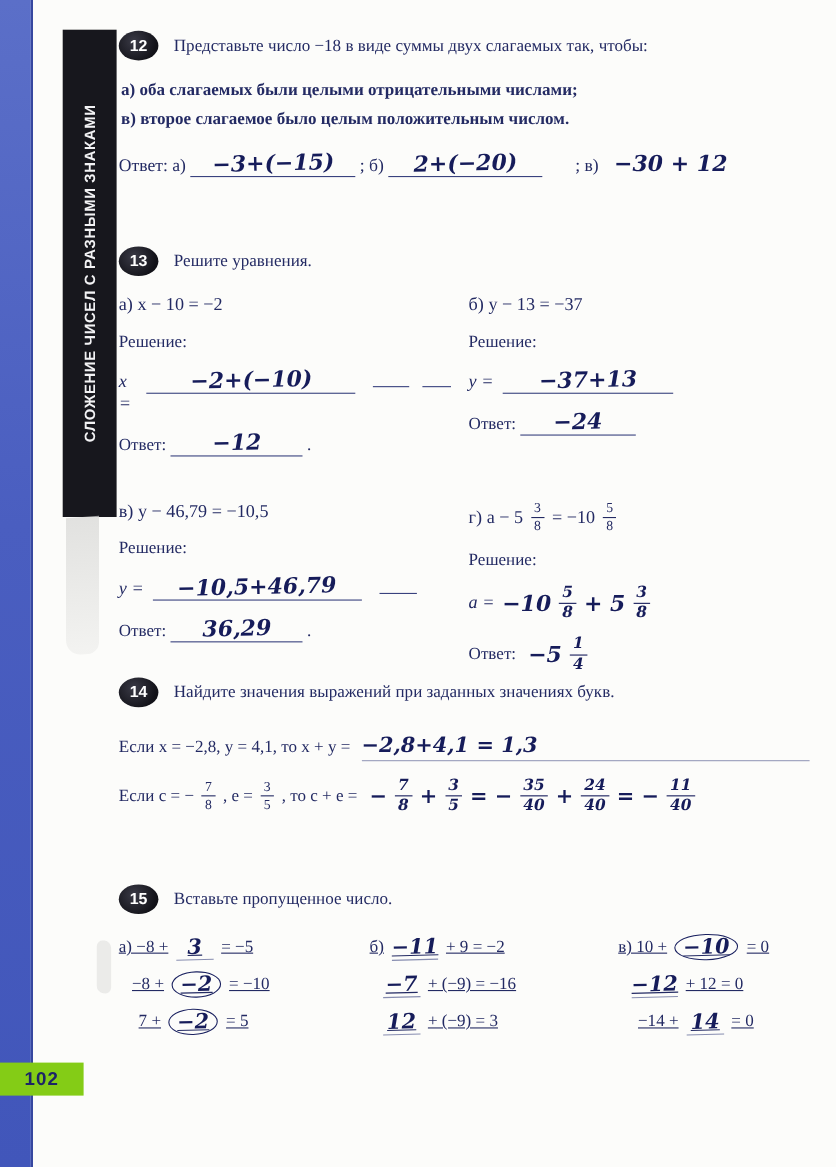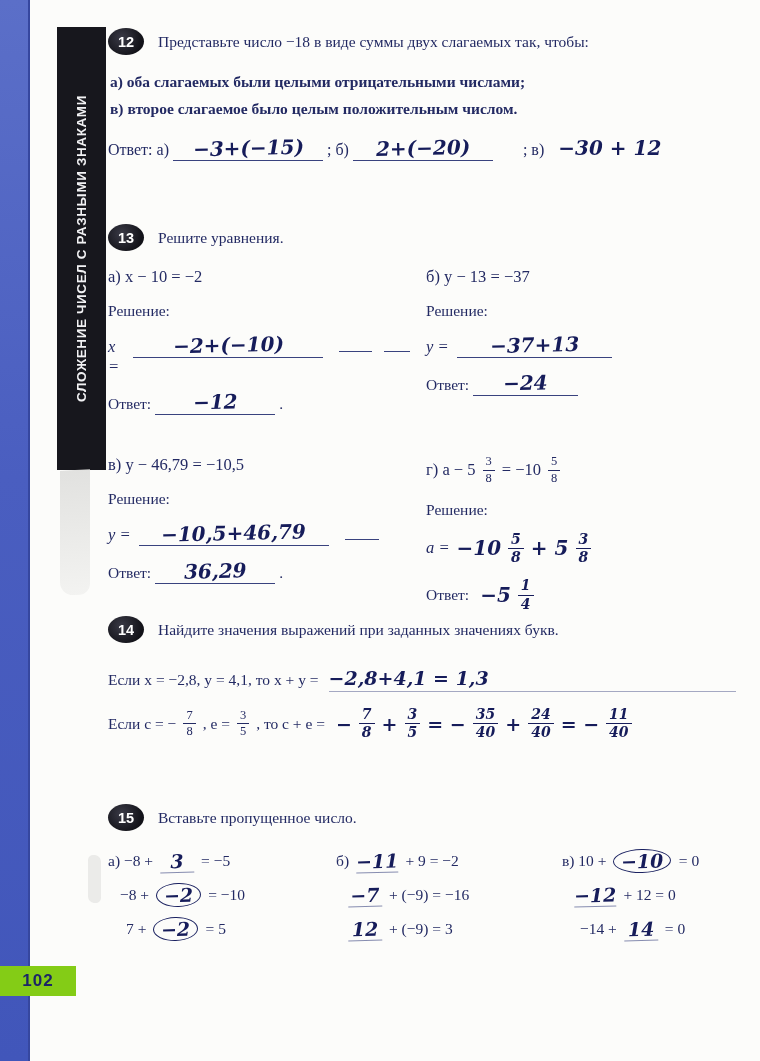--- a/index.html
+++ b/index.html
@@ -73,21 +73,21 @@
   .frac .den { padding-top:1px; }
   .fr-hw { font-size:14px; font-family:"DejaVu Serif", serif; font-style:italic;
     font-weight:600; color:#161c5a; }
 
   .ex14-line { display:flex; align-items:center; font-size:15.5px; }
   .l1 { margin-top:24px; } .l2 { margin-top:13px; } .l3 { margin-top:15px; }
   .workwrap { flex:1; margin-left:10px; padding-bottom:2px;
     border-bottom:1.2px solid rgba(57,66,126,.45); }
   .hw-md { font-size:19px; }
 
-  .ex15-grid { display:grid; grid-template-columns:228px 226px 1fr; margin-top:13px; }
+  .ex15-grid { display:grid; grid-template-columns:228px 226px 1fr; margin-top:13px;text-decoration:underline; }
   .ex15-col .row { display:flex; align-items:center; height:34px; font-size:15.5px; }
   .slot { display:inline-block; min-width:34px; text-align:center; margin:0 7px;
     font-size:19px; transform:rotate(-1.5deg); }
   .slot.underlined { border-bottom:1.3px solid rgba(57,66,126,.6); }
   .slot.circled { border:1.6px solid #1a2160; border-radius:50%; padding:0 7px; }
   .ind-1 { padding-left:12px; } .ind-2 { padding-left:18px; }
 </style>
 </head>
 <body>
 

